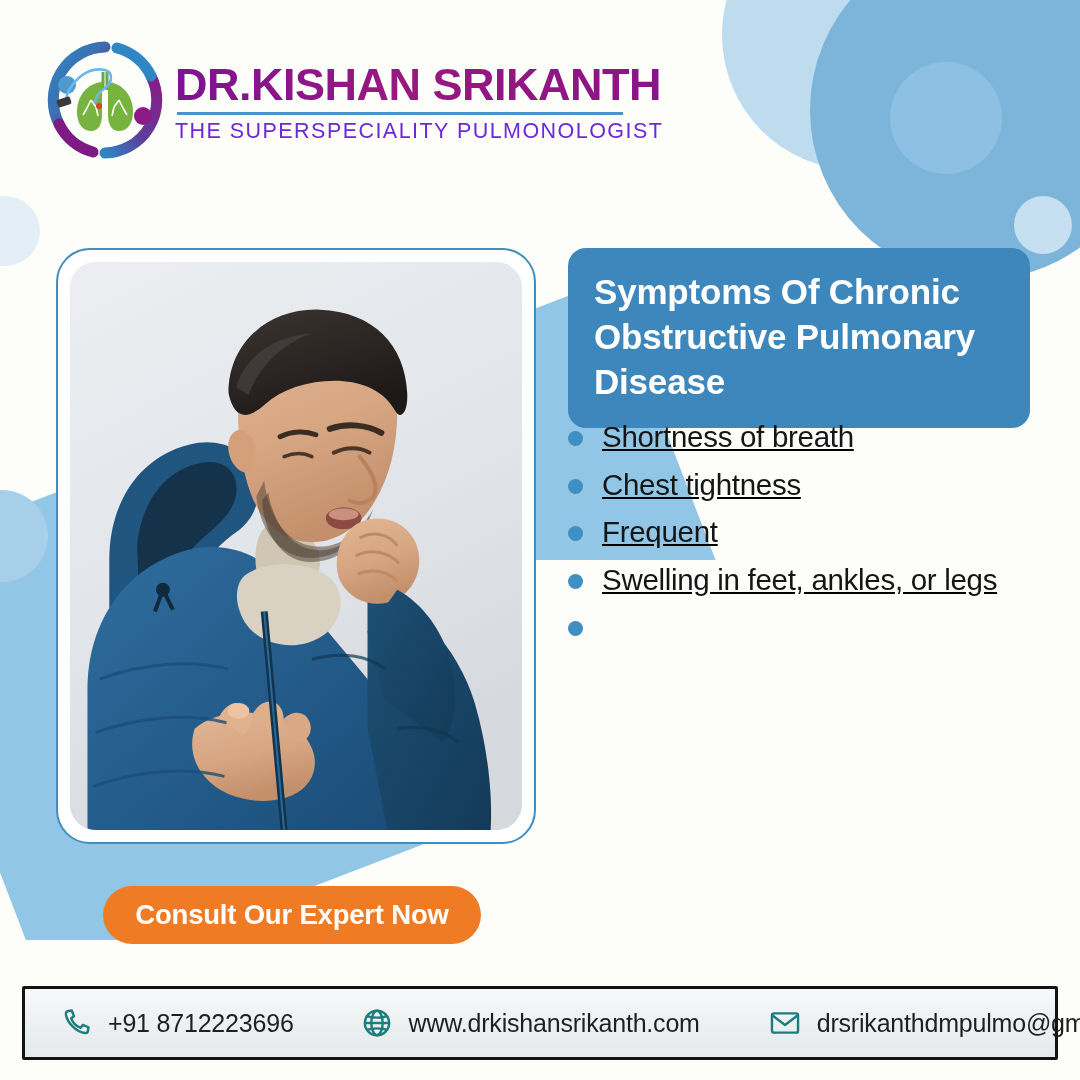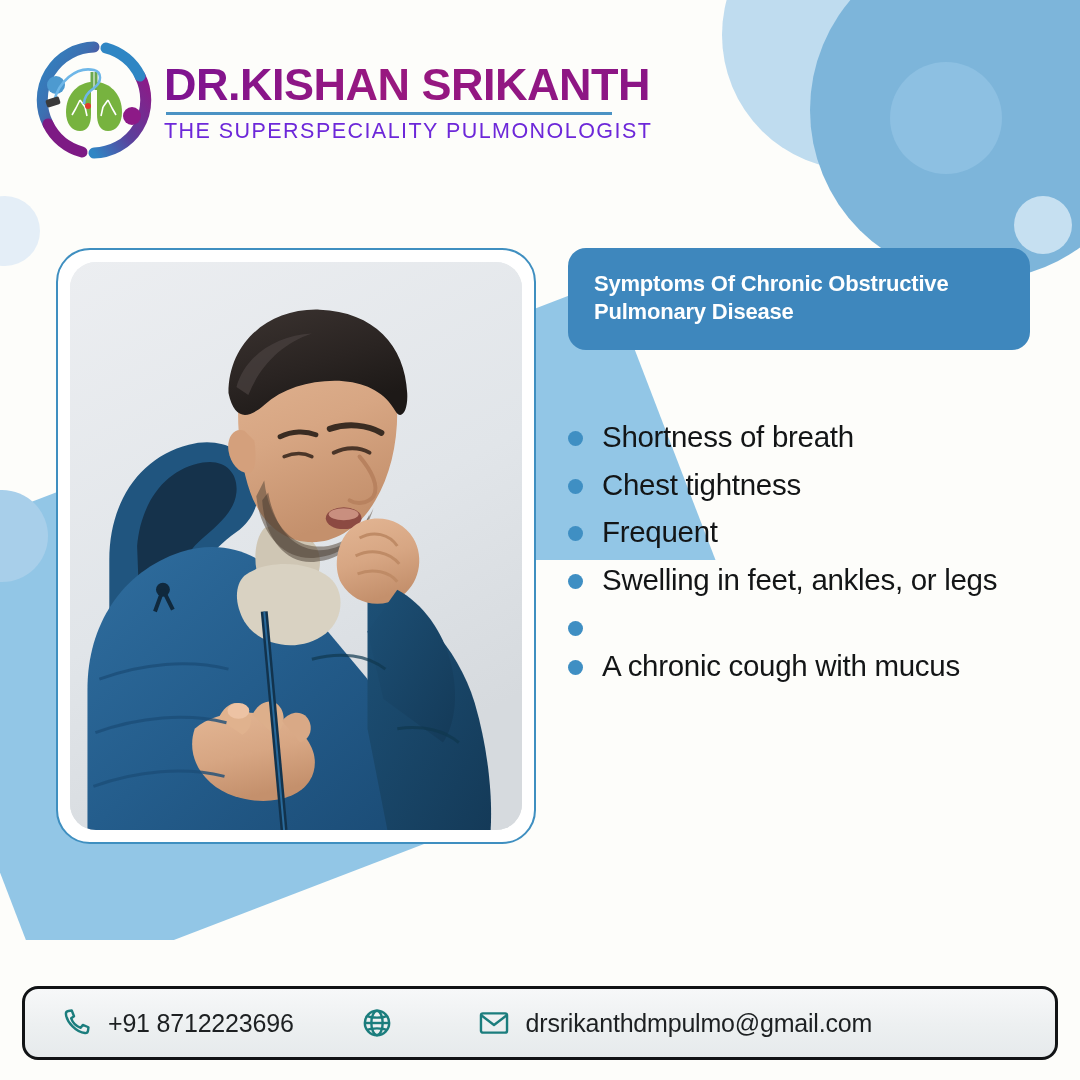--- a/index.html
+++ b/index.html
@@ -89,21 +89,21 @@
     left: 520px;
     top: 560px;
     width: 600px;
     height: 430px;
     background: #fdfdfa;
   }
 
   
   .header {
     position: absolute;
-    left: 32px;
+    left: 43px;
     top: 38px;
     display: flex;
     align-items: center;
     z-index: 5;
   }
   .logo-mark {
     width: 124px;
     height: 124px;
     position: relative;
     flex: 0 0 auto;
@@ -169,37 +169,38 @@
     top: 248px;
     width: 462px;
     background: #3e87bd;
     border-radius: 18px;
     padding: 22px 26px 24px 26px;
     box-sizing: border-box;
     z-index: 6;
   }
   .title-banner .t {
     color: #ffffff;
-    font-size: 22px;
+    font-size: 35px;
     font-weight: bold;
     line-height: 1.28;
     letter-spacing: -0.2px;
   }
 
   .symptoms {
     position: absolute;
     left: 568px;
     top: 420px;
     width: 500px;
     z-index: 6;
   }
   .sym-item {
     display: flex;
     align-items: flex-start;
     margin-bottom: 13px;
+    text-decoration: underline;
   }
   .sym-dot {
     width: 15px;
     height: 15px;
     border-radius: 50%;
     background: #3f8fc3;
     flex: 0 0 auto;
     margin-top: 11px;
     margin-right: 19px;
   }
@@ -235,21 +236,21 @@
   }
 
   
   .footer {
     position: absolute;
     left: 22px;
     top: 986px;
     width: 1036px;
     height: 74px;
     border: 3px solid #111315;
-    border-radius: 16px;
+    border-radius: 2px;
     background: linear-gradient(180deg, #f7f8f9 0%, #edf0f1 52%, #e6eaec 100%);
     display: flex;
     align-items: center;
     z-index: 8;
     box-sizing: border-box;
   }
   .fitem {
     display: flex;
     align-items: center;
     height: 100%;
@@ -442,26 +443,25 @@
       <span class="sym-dot"></span>
       <span class="sym-label">Frequent</span>
     </div>
     <div class="sym-item">
       <span class="sym-dot"></span>
       <span class="sym-label">Swelling in feet, ankles, or legs</span>
     </div>
     <div class="sym-item">
       <span class="sym-dot"></span>
     </div>
-    <div class="sym-item">
-      <span class="sym-dot"></span>
-      <span class="sym-label">A chronic cough with mucus</span>
-    </div>
-  </div>
-
+  </div>
+
+  <button class="cta">
+    <span class="lbl">Consult Our Expert Now</span>
+  </button>
 
   <div class="footer">
     <div class="fitem phone">
       <span class="ficon">
         <svg viewBox="0 0 24 24" width="34" height="34" fill="none" stroke="currentColor" stroke-width="1.7" stroke-linecap="round" stroke-linejoin="round">
           <path d="M6.6 3.5 L9 3.2 l1.6 4 -2 1.5 a11 11 0 0 0 6.7 6.7 l1.5 -2 4 1.6 -0.3 2.4 a2 2 0 0 1 -2.2 1.7 C12.4 18.6 5.4 11.6 4.9 5.7 a2 2 0 0 1 1.7 -2.2 Z"></path>
         </svg>
       </span>
       <span class="ftext">+91 8712223696</span>
     </div>
@@ -469,20 +469,21 @@
     <div class="fitem web">
       <span class="ficon">
         <svg viewBox="0 0 24 24" width="34" height="34" fill="none" stroke="currentColor" stroke-width="1.7">
           <circle cx="12" cy="12" r="8.6"></circle>
           <ellipse cx="12" cy="12" rx="4" ry="8.6"></ellipse>
           <line x1="3.4" y1="12" x2="20.6" y2="12"></line>
           <path d="M5 7 C8 8.6 16 8.6 19 7"></path>
           <path d="M5 17 C8 15.4 16 15.4 19 17"></path>
         </svg>
       </span>
+      <span class="ftext">www.drkishansrikanth.com</span>
     </div>
 
     <div class="fitem mail">
       <span class="ficon">
         <svg viewBox="0 0 24 24" width="34" height="34" fill="none" stroke="currentColor" stroke-width="1.7" stroke-linejoin="round">
           <rect x="2.8" y="5.2" width="18.4" height="13.6" rx="1.4"></rect>
           <path d="M2.8 6.4 L12 13.4 L21.2 6.4"></path>
         </svg>
       </span>
       <span class="ftext">drsrikanthdmpulmo@gmail.com</span>

